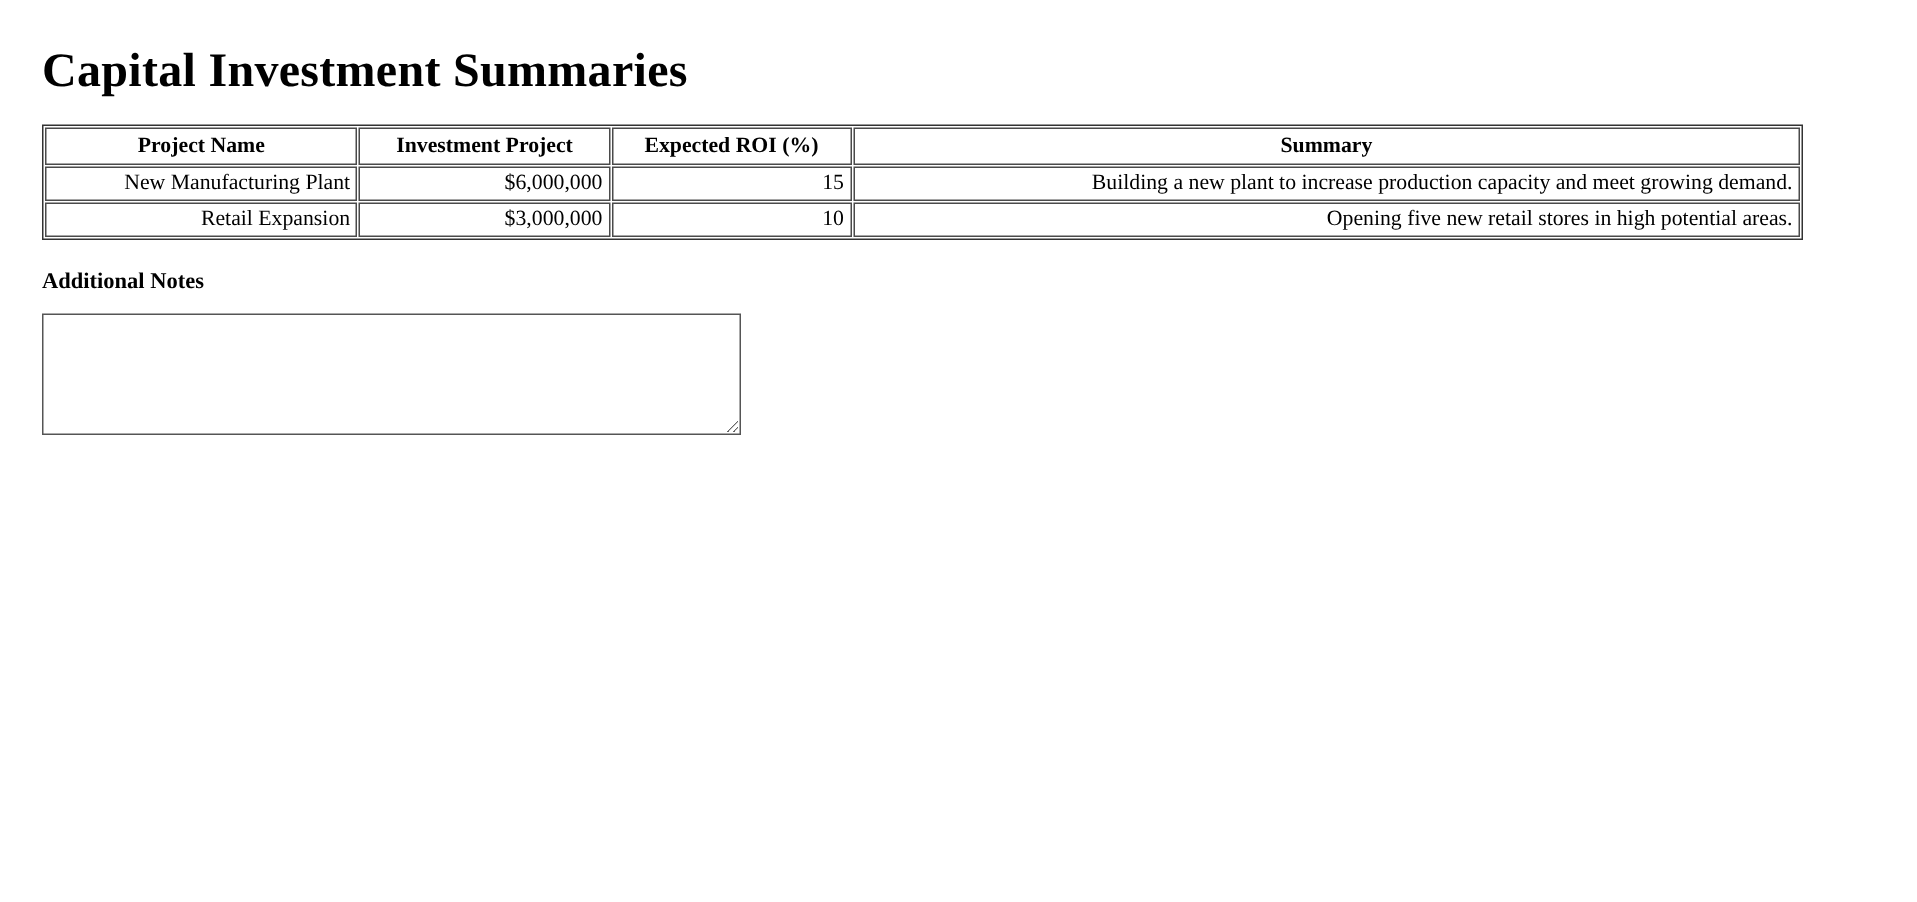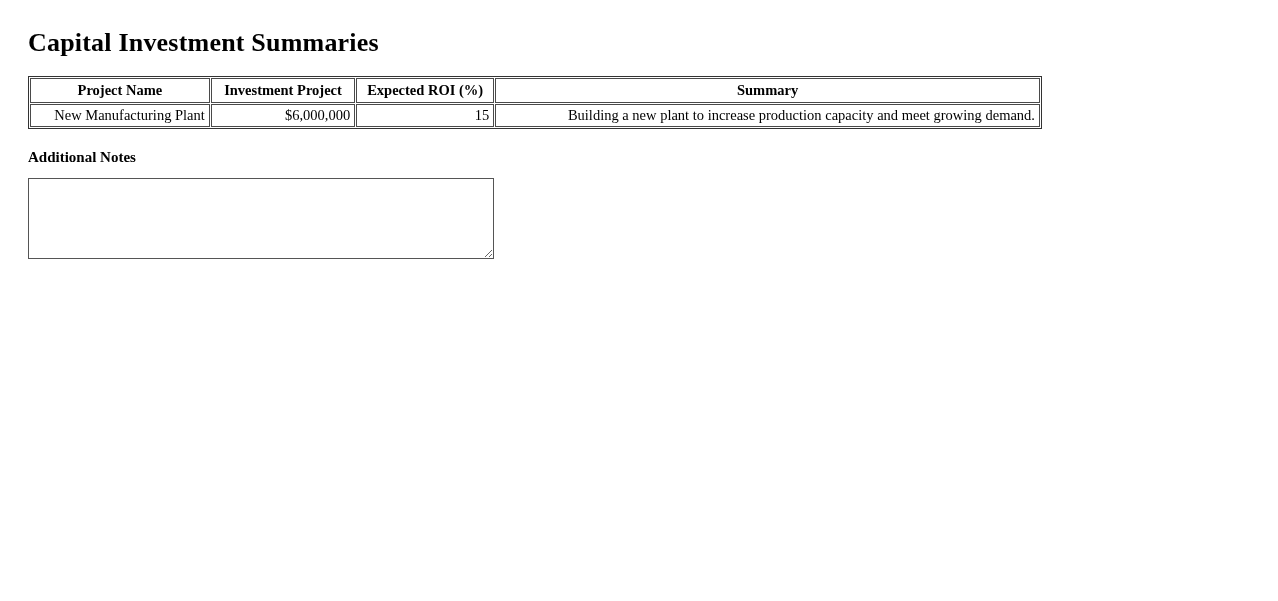--- a/index.html
+++ b/index.html
@@ -13,36 +13,36 @@
     font-family: "Liberation Serif", serif;
     color: #000000;
     overflow: hidden;
   }
   .page {
     padding: 18px 28px 0 28px;
     box-sizing: border-box;
   }
   h1.page-title {
     font-family: "Liberation Serif", serif;
-    font-size: 26px;
+    font-size: 32px;
     font-weight: bold;
     margin: 10px 0 18px 0;
     letter-spacing: 0.2px;
   }
   h2.section-title {
     font-family: "Liberation Serif", serif;
     font-size: 15px;
     font-weight: bold;
     margin: 20px 0 12px 0;
   }
   table.investment-table {
     border-collapse: separate;
     border-spacing: 1px;
     border: 1px solid #333333;
-    width: 1014px;
+    width: 1174px;
     background: #ffffff;
     font-size: 14.5px;
   }
   table.investment-table th,
   table.investment-table td {
     border: 1px solid #4a4a4a;
     padding: 2px 4px;
     vertical-align: top;
     background: #ffffff;
   }
@@ -95,20 +95,26 @@
         <th>Summary</th>
       </tr>
     </thead>
     <tbody>
       <tr>
         <td>New Manufacturing Plant</td>
         <td>$6,000,000</td>
         <td>15</td>
         <td>Building a new plant to increase production capacity and meet growing demand.</td>
       </tr>
+      <tr>
+        <td>Retail Expansion</td>
+        <td>$3,000,000</td>
+        <td>10</td>
+        <td>Opening five new retail stores in high potential areas.</td>
+      </tr>
     </tbody>
   </table>
 
   <h2 class="section-title">Additional Notes</h2>
 
   <textarea class="notes-area" placeholder="" style=""></textarea>
 
 </div>
 
 </body></html>

